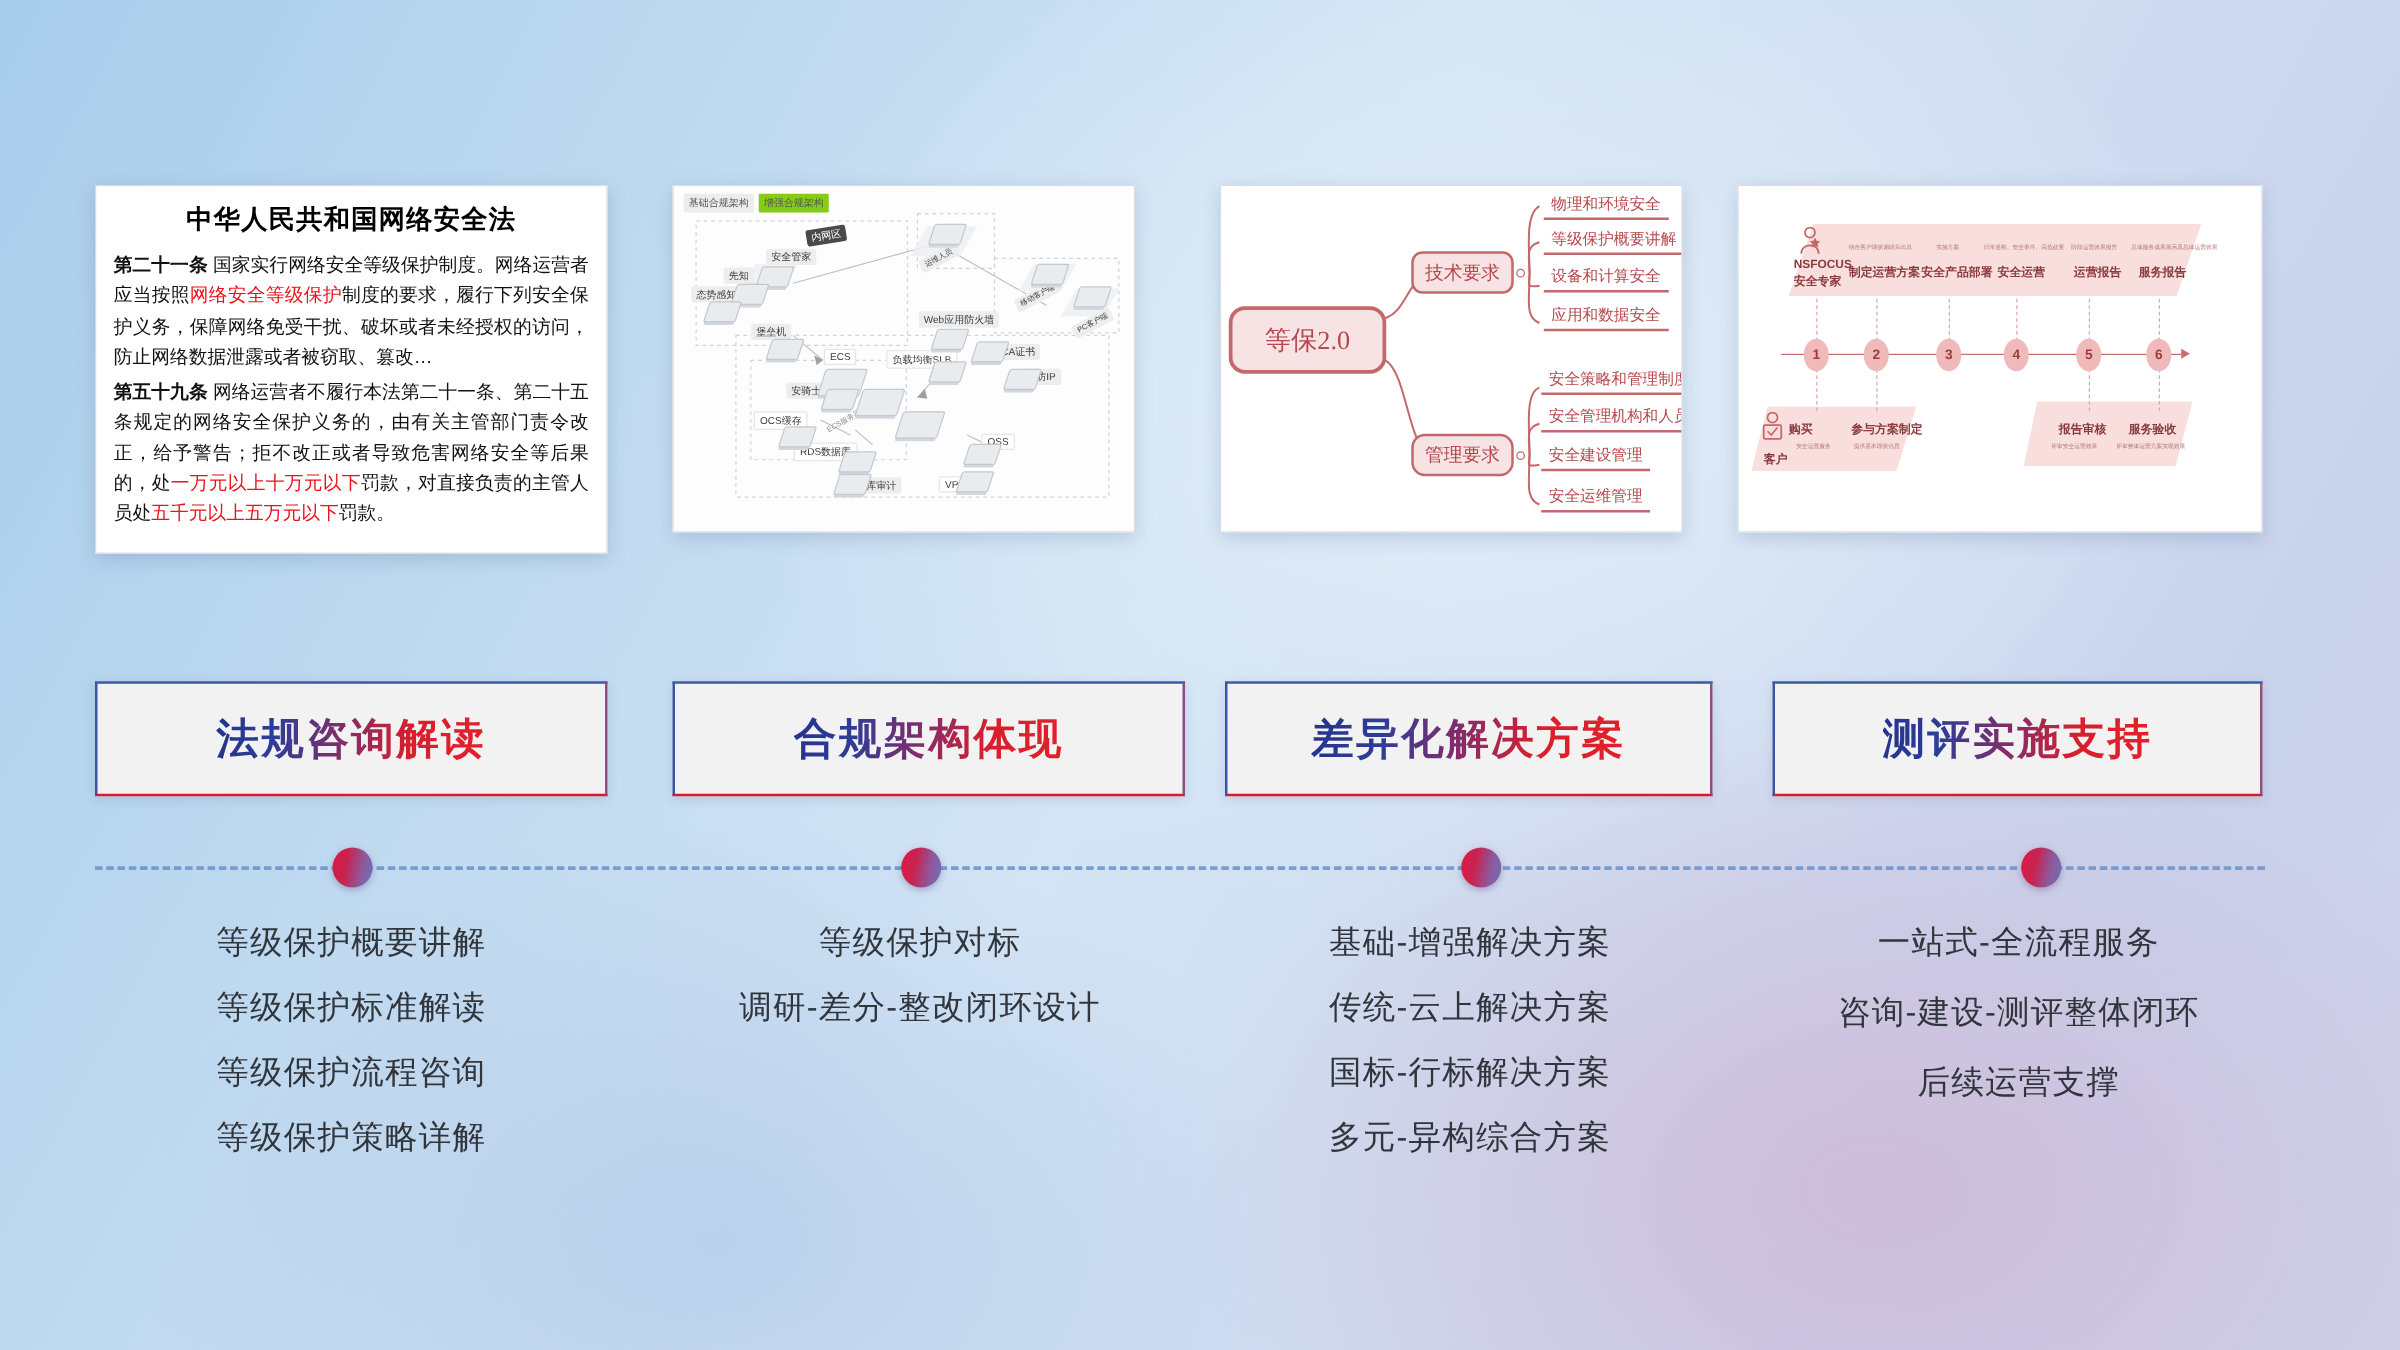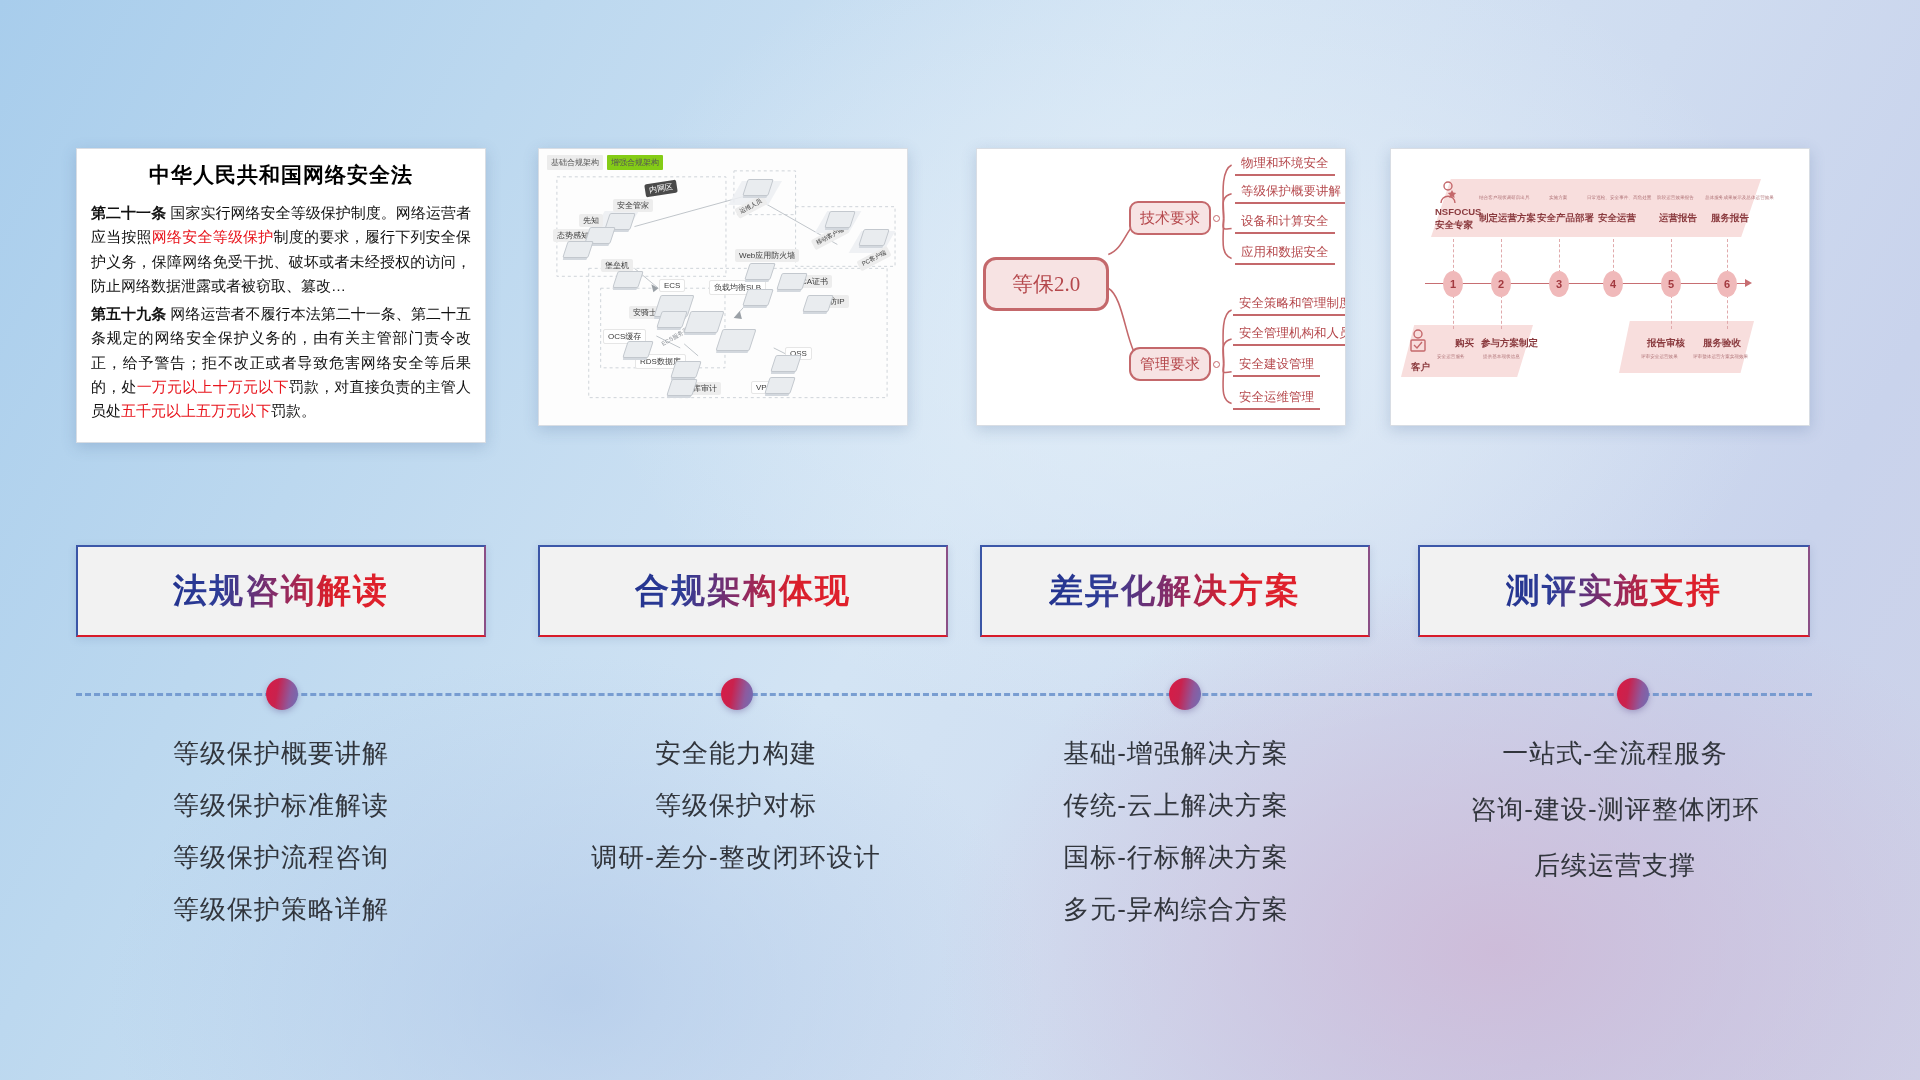--- a/index.html
+++ b/index.html
@@ -65,21 +65,21 @@
   .arch svg { position:absolute; inset:0; }
 
   
   .mind { position:relative; width:100%; height:100%; background:#fff; }
   .mind .mnode {
     position:absolute; border:2px solid #c4686b; background:#f7e3e3;
     border-radius:9px; color:#b5484c; display:flex; align-items:center;
     justify-content:center; font-size:15px; white-space:nowrap;
     font-family:"Liberation Serif", serif;
   }
-  .mind .mroot { font-size:21px; border-width:3px; border-radius:13px;margin-top:12px; }
+  .mind .mroot { font-size:21px; border-width:3px; border-radius:13px; }
   .mind .leaf {
     position:absolute; color:#b5484c; font-size:12.5px; white-space:nowrap;
     border-bottom:2px solid #c4686b; padding:0 6px 2px 6px;
     font-family:"Liberation Serif", serif;
   }
   .mind .dot {
     position:absolute; width:7px; height:7px; border:1px solid #c4686b;
     border-radius:50%; background:#fff;
   }
   .mind svg { position:absolute; inset:0; }
@@ -317,21 +317,21 @@
         <div class="ftitle" style="left:88px;  top:63px;">制定运营方案</div>
         <div class="fsub" style="left:158px; top:46px;">实施方案</div>
         <div class="ftitle" style="left:146px; top:63px;">安全产品部署</div>
         <div class="fsub" style="left:196px; top:46px;">日常巡检、安全事件、高危处置</div>
         <div class="ftitle" style="left:207px; top:63px;">安全运营</div>
         <div class="fsub" style="left:266px; top:46px;">阶段运营效果报告</div>
         <div class="ftitle" style="left:268px; top:63px;">运营报告</div>
         <div class="fsub" style="left:314px; top:46px;">总体服务成果展示及总体运营效果</div>
         <div class="ftitle" style="left:320px; top:63px;">服务报告</div>
 
-        <div class="ftitle" style="left:64px;  top:188px;text-align:center;">购买</div>
+        <div class="ftitle" style="left:40px;  top:188px;text-align:center;">购买</div>
         <div class="fsub" style="left:46px;  top:205px;">安全运营服务</div>
         <div class="ftitle" style="left:90px;  top:188px;">参与方案制定</div>
         <div class="fsub" style="left:92px;  top:205px;">提供基本现状信息</div>
         <div class="ftitle" style="left:256px; top:188px;">报告审核</div>
         <div class="fsub" style="left:250px; top:205px;">评审安全运营效果</div>
         <div class="ftitle" style="left:312px; top:188px;">服务验收</div>
         <div class="fsub" style="left:302px; top:205px;">评审整体运营方案实现效果</div>
 
         <div class="axis"></div>
         <div class="arrowhd"></div>
@@ -381,21 +381,20 @@
   </div>
 
   <div class="cols">
     <div class="col k1">
       <div class="item">等级保护概要讲解</div>
       <div class="item">等级保护标准解读</div>
       <div class="item">等级保护流程咨询</div>
       <div class="item">等级保护策略详解</div>
     </div>
     <div class="col k2">
-      <div class="item">安全能力构建</div>
       <div class="item">等级保护对标</div>
       <div class="item">调研-差分-整改闭环设计</div>
     </div>
     <div class="col k3">
       <div class="item">基础-增强解决方案</div>
       <div class="item">传统-云上解决方案</div>
       <div class="item">国标-行标解决方案</div>
       <div class="item">多元-异构综合方案</div>
     </div>
     <div class="col k4">

